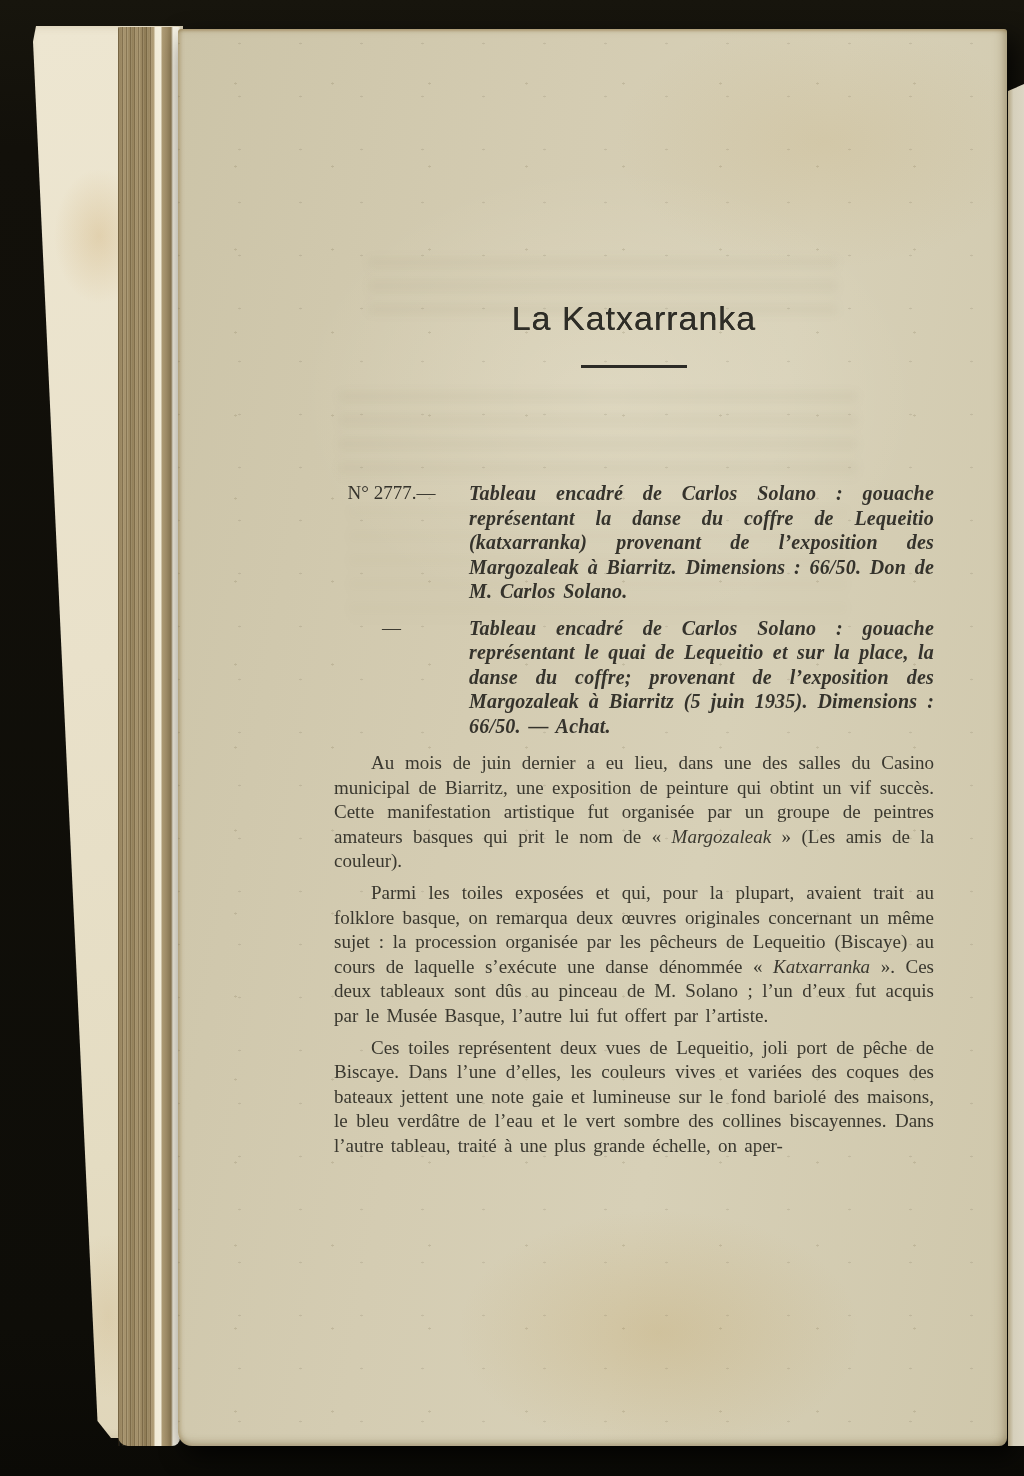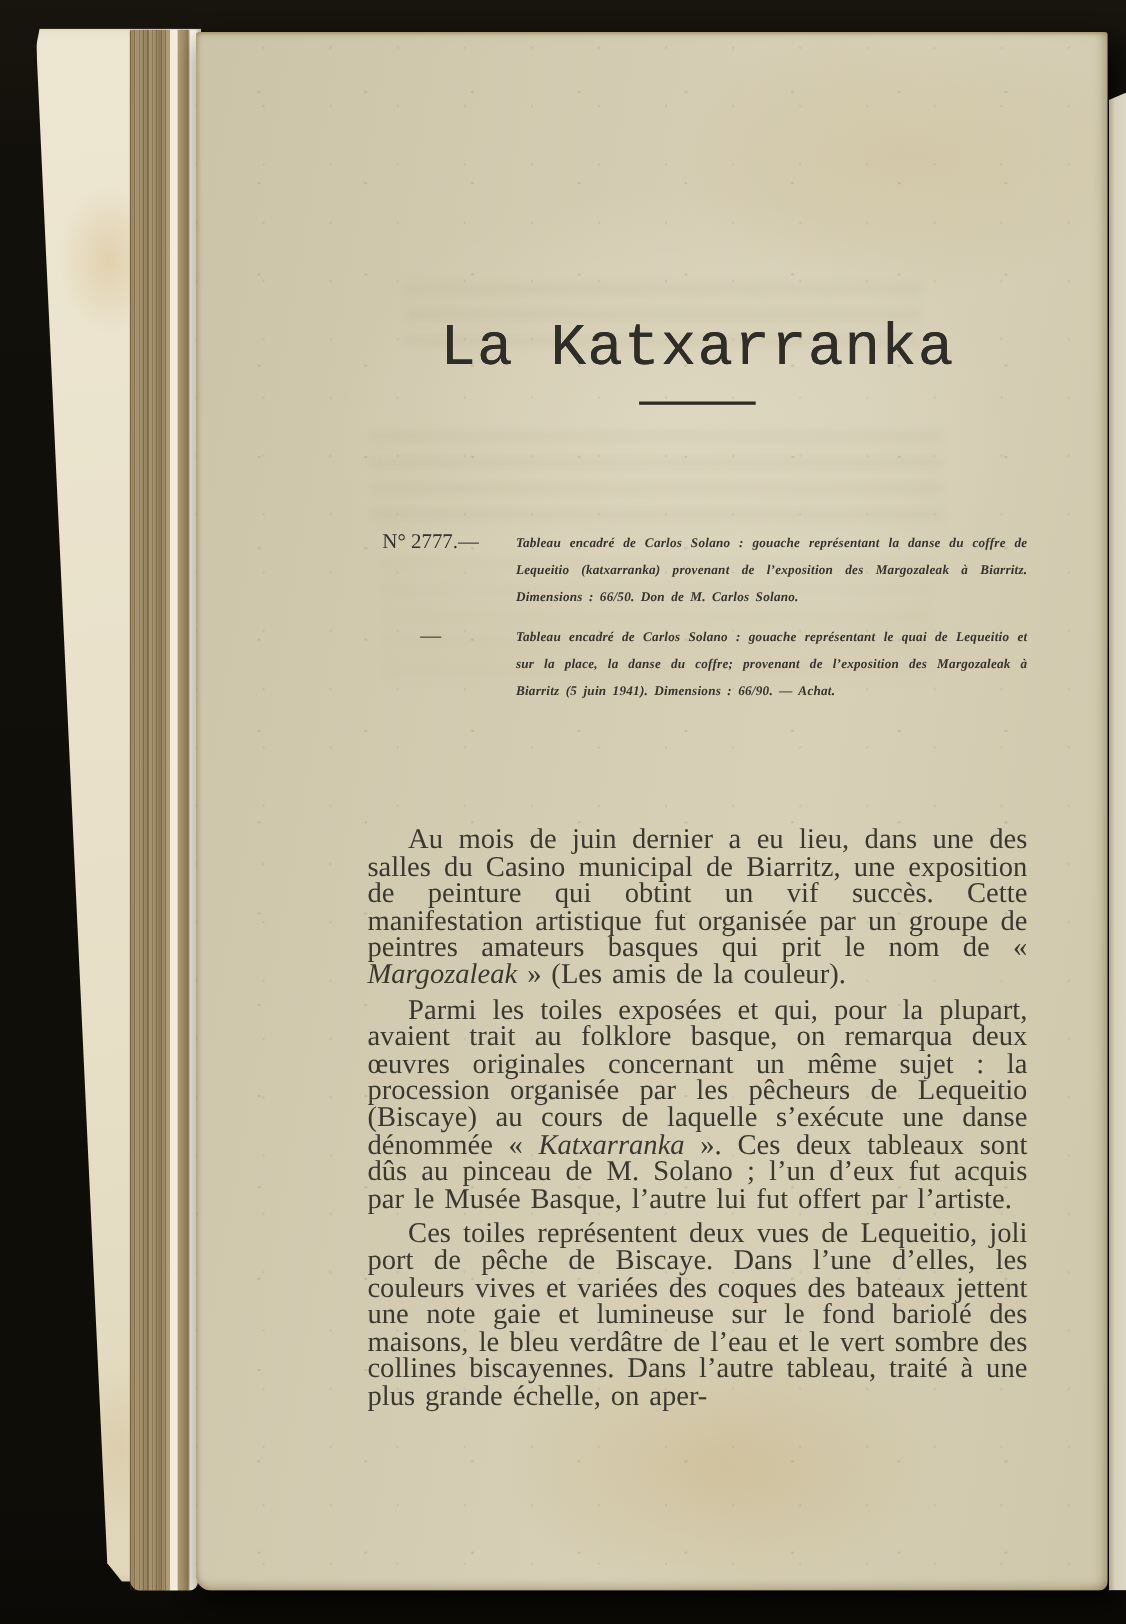--- a/index.html
+++ b/index.html
@@ -101,23 +101,23 @@
   
   .content {
     position: absolute;
     left: 156px; top: 0;
     width: 600px; height: 100%;
     color: #3a382f;
   }
   .title-block { position: absolute; top: 267px; left: 0; width: 100%; text-align: center; }
   .page-title {
     margin: 0;
-    font-family: Liberation Mono, monospace;
+    font-family: Liberation Sans, sans-serif;
     font-weight: normal;
-    font-size: 54px;
+    font-size: 34px;
     line-height: 44px;
     letter-spacing: 1px;
     color: #2e2d27;
     text-shadow: 0 0 0.6px #2e2d27;
   }
   .title-rule {
     width: 106px; height: 3px;
     margin: 25px auto 0;
     background: #2c2b26;
   }
@@ -128,30 +128,30 @@
     flex: none; width: 135px;
     box-sizing: border-box;
     padding-right: 20px;
     display: flex; justify-content: center;
     font-size: 19px; line-height: 24.5px;
     color: #35332c;
   }
   .entry-text {
     flex: 1; margin: 0;
     font-style: italic; font-weight: bold;
-    font-size: 12px; line-height: 24.5px;
+    font-size: 20px; line-height: 24.5px;
     text-align: justify;
     word-spacing: 2.5px; letter-spacing: 0.2px;
     color: #35332c;
   }
 
   .body-text { position: absolute; top: 722px; left: 0; width: 600px; }
   .para {
     margin: 0 0 7px 0;
-    font-size: 26px; line-height: 24.6px;
+    font-size: 19px; line-height: 24.6px;
     text-align: justify;
     text-indent: 37px;
     word-spacing: 2.5px;
     color: #3a382f;
   }
 </style>
 </head>
 <body>
 
 <div class="scene">
@@ -185,21 +185,21 @@
             <span>N° 2777.</span>
             <span>—</span>
           </div>
           <p class="entry-text">Tableau encadré de Carlos Solano : gouache représentant la danse du coffre de Lequeitio (katxarranka) provenant de l’exposition des Margozaleak à Biarritz. Dimensions : 66/50. Don de M. Carlos Solano.</p>
         </div>
 
         <div class="entry">
           <div class="entry-label">
             <span>—</span>
           </div>
-          <p class="entry-text">Tableau encadré de Carlos Solano : gouache représentant le quai de Lequeitio et sur la place, la danse du coffre; provenant de l’exposition des Margozaleak à Biarritz (5 juin 1941). Dimensions : 66/90. — Achat.</p>
+          <p class="entry-text">Tableau encadré de Carlos Solano : gouache représentant le quai de Lequeitio et sur la place, la danse du coffre; provenant de l’exposition des Margozaleak à Biarritz (5 juin 1935). Dimensions : 66/50. — Achat.</p>
         </div>
 
       </div>
 
       <div class="body-text">
         <p class="para">Au mois de juin dernier a eu lieu, dans une des salles du Casino municipal de Biarritz, une exposition de peinture qui obtint un vif succès. Cette manifestation artistique fut organisée par un groupe de peintres amateurs basques qui prit le nom de « <i>Margozaleak</i> » (Les amis de la couleur).</p>
         <p class="para">Parmi les toiles exposées et qui, pour la plupart, avaient trait au folklore basque, on remarqua deux œuvres originales concernant un même sujet : la procession organisée par les pêcheurs de Lequeitio (Biscaye) au cours de laquelle s’exécute une danse dénommée « <i>Katxarranka</i> ». Ces deux tableaux sont dûs au pinceau de M. Solano ; l’un d’eux fut acquis par le Musée Basque, l’autre lui fut offert par l’artiste.</p>
         <p class="para">Ces toiles représentent deux vues de Lequeitio, joli port de pêche de Biscaye. Dans l’une d’elles, les couleurs vives et variées des coques des bateaux jettent une note gaie et lumineuse sur le fond bariolé des maisons, le bleu verdâtre de l’eau et le vert sombre des collines biscayennes. Dans l’autre tableau, traité à une plus grande échelle, on aper-</p>
       </div>
 

